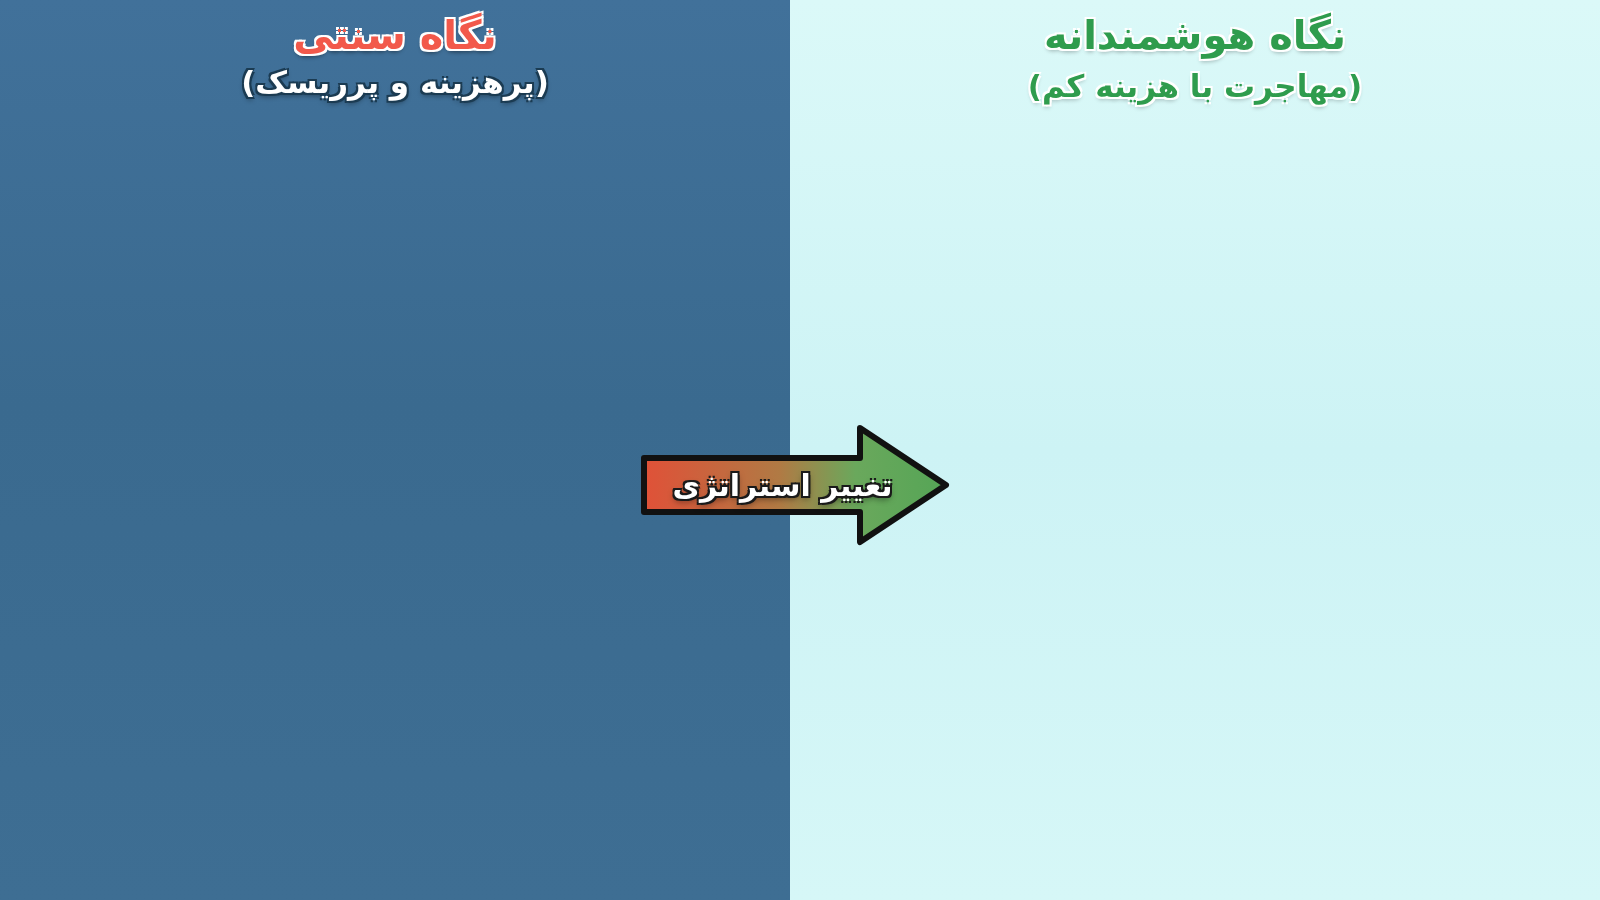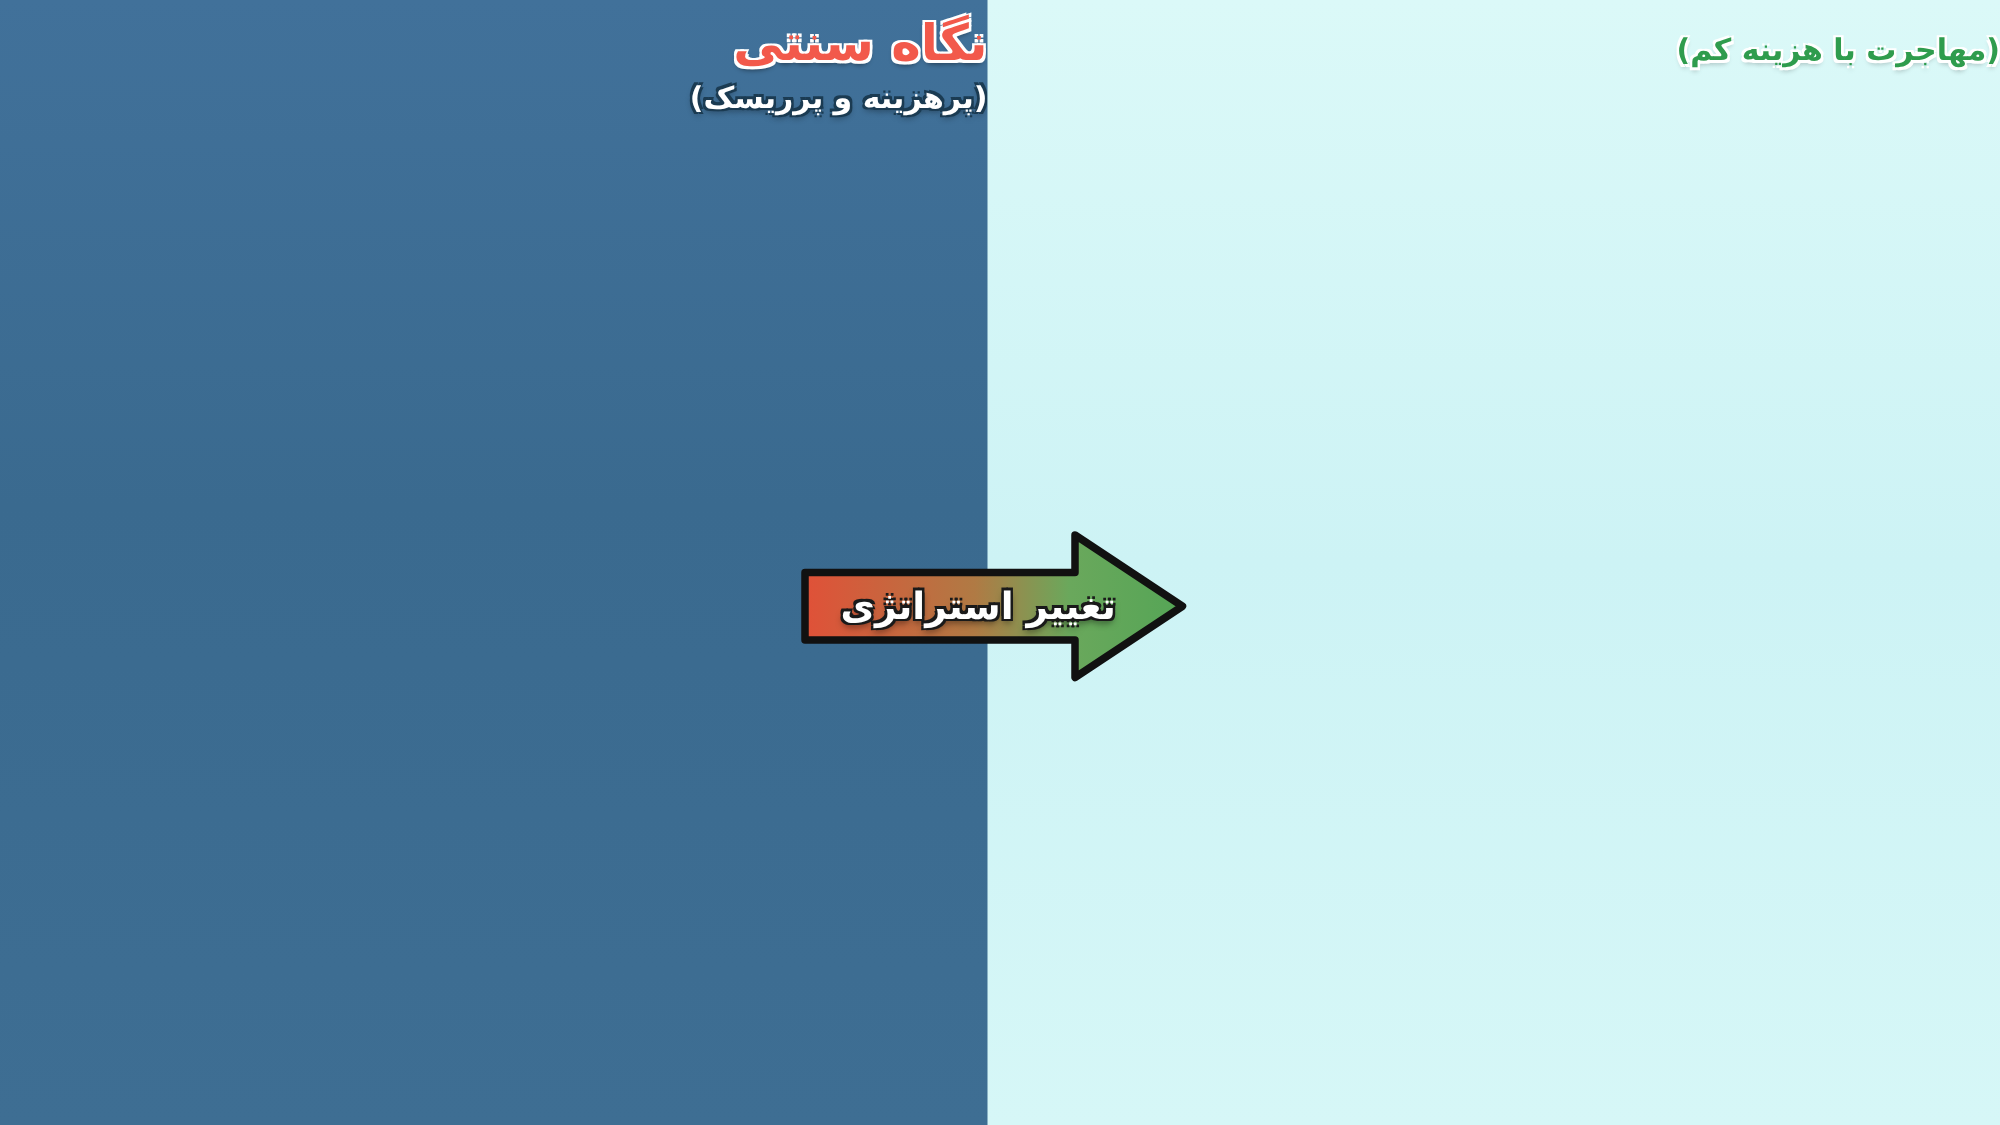--- a/index.html
+++ b/index.html
@@ -10,26 +10,26 @@
     background:#3b6c90;
   }
   .stage{position:absolute;inset:0;width:1600px;height:900px;}
 
   
   .panel{position:absolute;top:0;height:900px;}
   .panel-left{left:0;width:790px;background:linear-gradient(180deg,#41719a 0%,#3a6a8f 45%,#3e6e93 100%);}
   .panel-right{left:790px;width:810px;background:linear-gradient(180deg,#dbf9f8 0%,#cdf3f5 50%,#d6f7f7 100%);}
 
   
-  .title-block{position:absolute;top:10px;text-align:right;width:100%;}
+  .title-block{position:absolute;top:10px;text-align:center;width:100%;}
   .title-main{
     font-size:40px;font-weight:bold;line-height:1.05;letter-spacing:0px;
     -webkit-text-stroke:0px;
   }
-  .title-sub{font-size:24px;font-weight:bold;line-height:1.2;margin-top:8px;}
+  .title-sub{font-size:31px;font-weight:bold;line-height:1.2;margin-top:8px;}
   .t-left .title-main{color:#f2594b;text-shadow:
      -2px -2px 0 #ffffff, 2px -2px 0 #ffffff, -2px 2px 0 #ffffff, 2px 2px 0 #ffffff,
      0 3px 4px rgba(0,0,0,.45);}
   .t-left .title-sub{color:#ffffff;text-shadow:-2px -2px 0 #1b3b52,2px -2px 0 #1b3b52,-2px 2px 0 #1b3b52,2px 2px 0 #1b3b52, 0 3px 5px rgba(0,0,0,.4);}
   .t-right .title-main{color:#2f9c4d;text-shadow:
      -2px -2px 0 #ffffff, 2px -2px 0 #ffffff, -2px 2px 0 #ffffff, 2px 2px 0 #ffffff,
      0 3px 4px rgba(0,0,0,.28);}
   .t-right .title-sub{color:#2f9c4d;text-shadow:-2px -2px 0 #ffffff,2px -2px 0 #ffffff,-2px 2px 0 #ffffff,2px 2px 0 #ffffff, 0 3px 4px rgba(0,0,0,.25);margin-top:12px;}
 
   
@@ -256,20 +256,21 @@
             <path d="M24 58v62M136 58v62M24 120h112"></path>
           </g>
         </svg>
       </div>
     </div>
   </div>
 
   <div class="panel panel-right">
 
     <div class="title-block t-right" style="top:14px;">
+      <div class="title-main">نگاه هوشمندانه</div>
       <div class="title-sub">(مهاجرت با هزینه کم)</div>
     </div>
 
     <div class="row">
       
       
 
       
       
 

